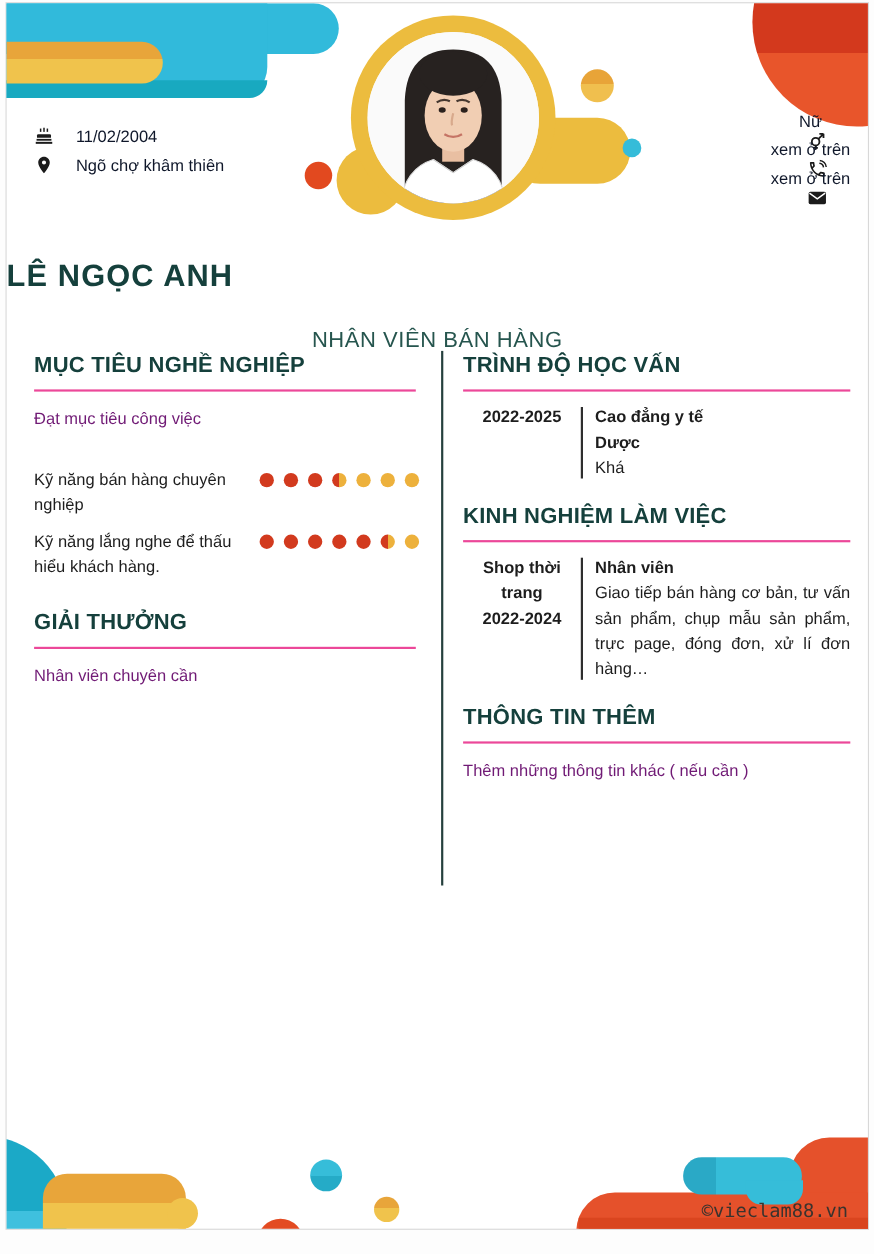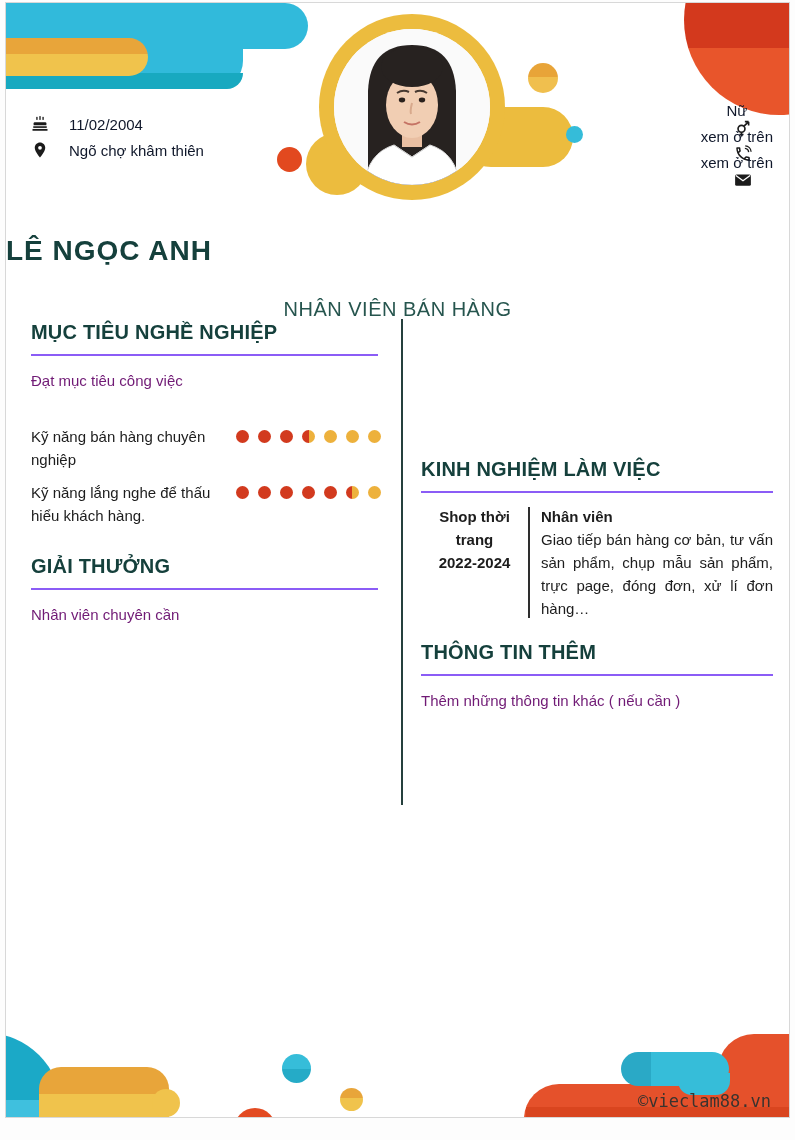--- a/index.html
+++ b/index.html
@@ -55,21 +55,21 @@
 
   
   .name{left:0;top:212px;width:100%;text-align:left;font-size:28px;font-weight:bold;color:#15403c;letter-spacing:1px;margin-top:20px;}
   .jobTitle{left:0;top:258px;width:100%;text-align:center;font-size:20px;color:#26554e;letter-spacing:.5px;margin-top:37px;}
 
   
   .colDivider{left:395px;top:316px;width:2px;height:486px;background:#25403d;}
   .section{position:absolute;}
   .secL{left:25px;width:347px;}
   .secR{left:415px;width:352px;}
-  .secHead{font-size:20px;font-weight:bold;color:#15403c;padding-bottom:10px;border-bottom:2px solid #8b5cf6;letter-spacing:.2px;}
+  .secHead{font-size:20px;font-weight:bold;color:#15403c;padding-bottom:10px;border-bottom:2px solid #ec4899;letter-spacing:.2px;}
   .secBody{margin-top:13px;font-size:15px;color:#701a75;line-height:23px;}
 
   .skillRow{display:flex;margin-top:12px;}
   .skillRow + .skillRow{margin-top:10px;}
   .skillLabel{flex:0 0 205px;font-size:15px;color:#1d1d1d;line-height:23px;}
   .dots{margin-left:auto;display:flex;gap:9px;padding-top:5px;}
   .dot{width:13px;height:13px;border-radius:50%;display:inline-block;}
 
   .entry{display:flex;margin-top:12px;}
   .entryDate{flex:0 0 107px;text-align:center;font-size:15px;font-weight:bold;color:#1d1d1d;line-height:23px;}
@@ -204,20 +204,32 @@
             <span class="dot" style="background: rgb(237, 177, 60);"></span>
           </div>
       </div>
     </div>
 
     <div class="section secL" style="top:552px">
       <div class="secHead">GIẢI THƯỞNG</div>
       <div class="secBody">Nhân viên chuyên cần</div>
     </div>
 
+    <div class="section secR" style="top:318px">
+      <div class="secHead">TRÌNH ĐỘ HỌC VẤN</div>
+      <div class="entry">
+        <div class="entryDate">2022-2025</div>
+        <div class="entrySep"></div>
+        <div class="entryContent">
+          <div class="bold">Cao đẳng y tế</div>
+          <div class="bold">Dược</div>
+          <div>Khá</div>
+        </div>
+      </div>
+    </div>
 
     <div class="section secR" style="top:455px">
       <div class="secHead">KINH NGHIỆM LÀM VIỆC</div>
       <div class="entry">
         <div class="entryDate">
           <div>Shop thời trang</div>
           <div>2022-2024</div>
         </div>
         <div class="entrySep"></div>
         <div class="entryContent">

